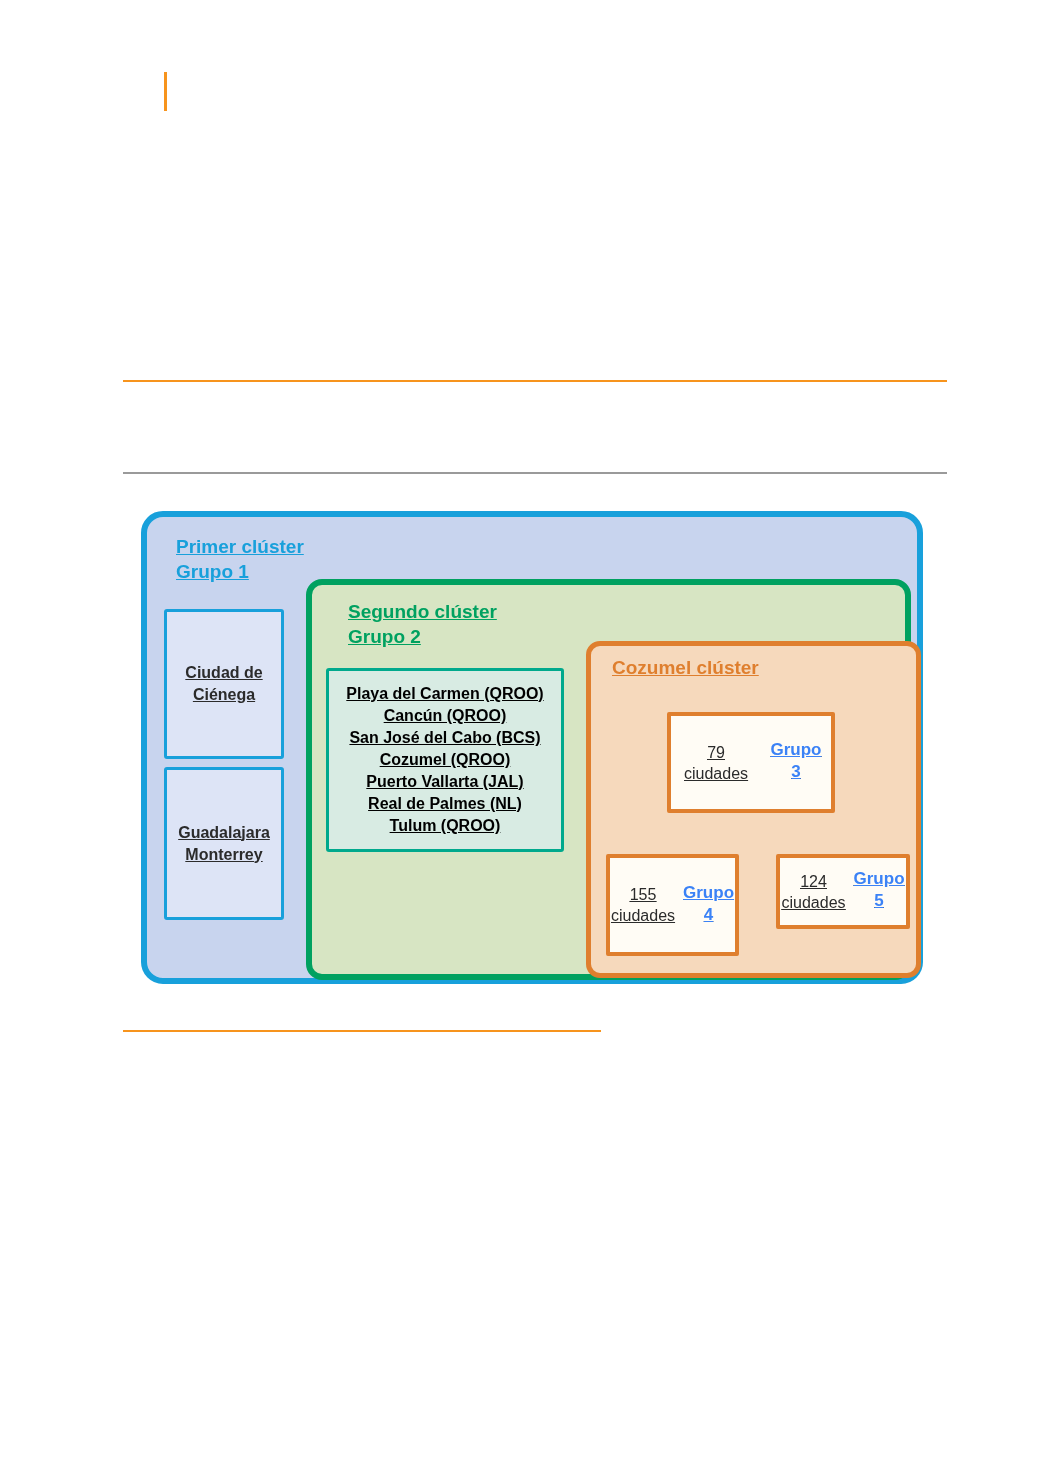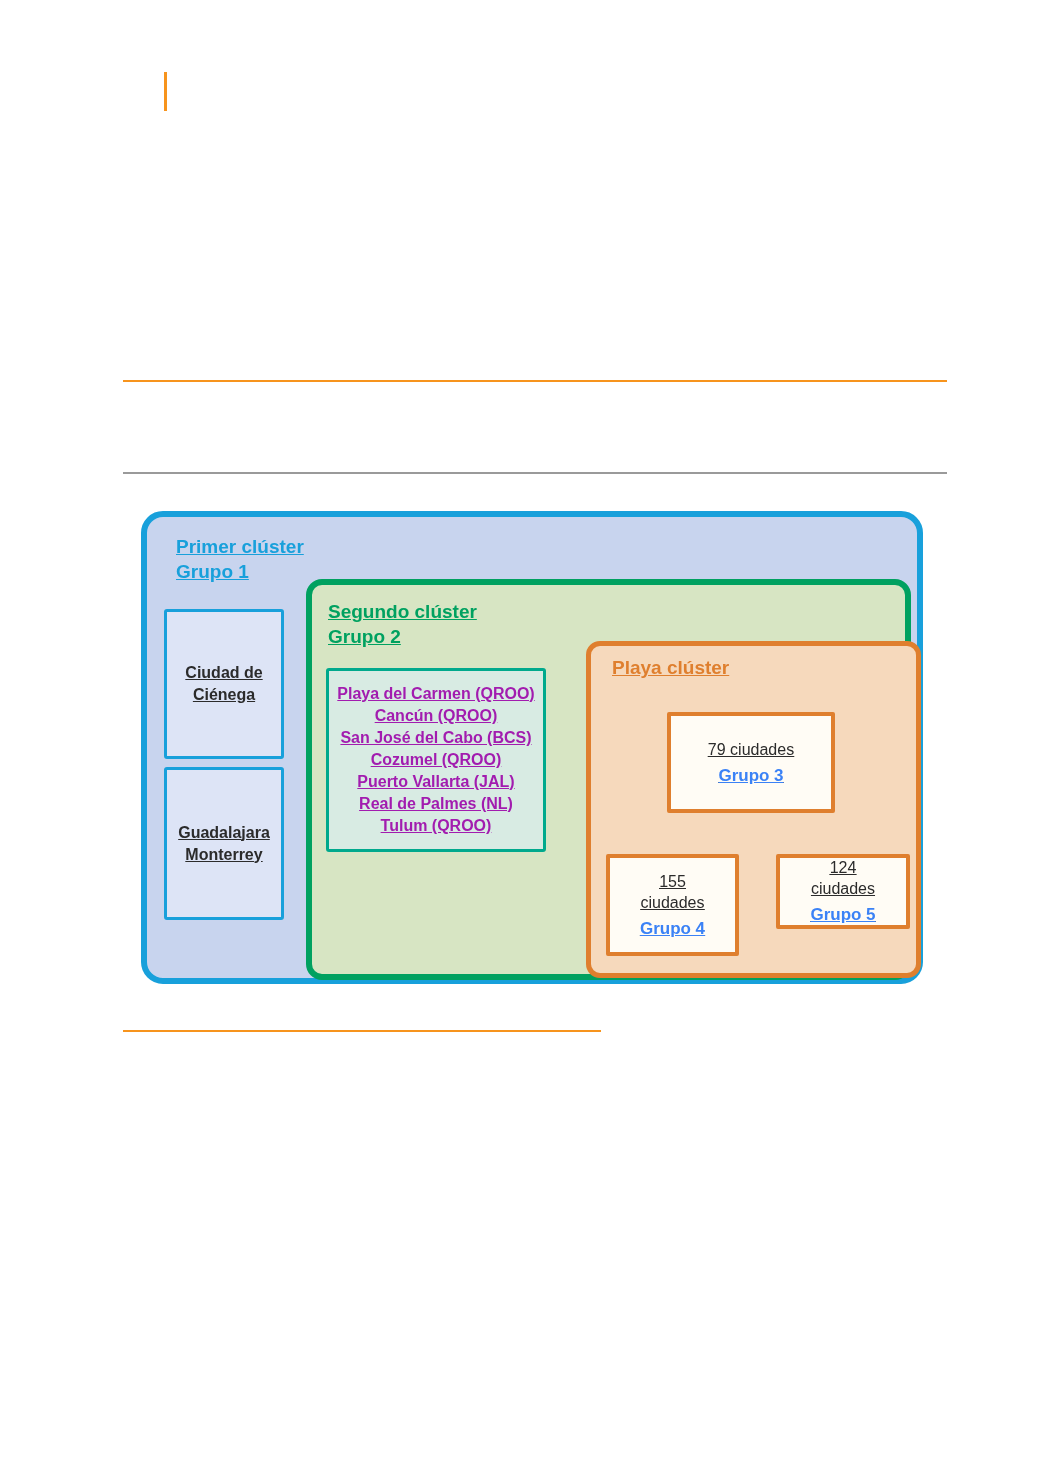--- a/index.html
+++ b/index.html
@@ -63,36 +63,36 @@
   .cluster2 {
     position: absolute;
     left: 290px; top: 563px;
     width: 605px; height: 401px;
     background: #d7e5c3;
     border: 6px solid #00a160;
     border-radius: 16px;
   }
   .c2-title {
     position: absolute;
-    left: 312px; top: 583px;
+    left: 332px; top: 583px;
     color: #00a160;
     font-size: 19px; font-weight: bold;
     line-height: 25px;
     white-space: pre-line;
   }
   .teal-box {
     position: absolute;
     left: 310px;
-    width: 220px;
+    width: 238px;
     background: #d8ebe3;
     border: 3px solid #00a98c;
     border-radius: 3px;
     display: flex; align-items: center; justify-content: center;
     text-align: center;
-    font-size: 16px; font-weight: bold; color: #a21caf;
+    font-size: 16px; font-weight: bold; color: #000000;
     line-height: 22px;
     white-space: pre-line;
   }
   .teal-box.top    { top: 652px; height: 184px; }
   .teal-box.bottom { top: 838px; height: 112px; }
 
   
   .cluster3 {
     position: absolute;
     left: 570px; top: 625px;
@@ -105,21 +105,21 @@
     position: absolute;
     left: 596px; top: 641px;
     color: #df7f2e;
     font-size: 19px; font-weight: bold;
   }
   .group-box {
     position: absolute;
     background: #fffcf5;
     border: 4px solid #df7f2e;
     border-radius: 2px;
-    display: flex; flex-direction: column;
+    display: flex; flex-direction: row;
     align-items: center; justify-content: center;
     text-align: center;
   }
   .group-box .count {
     font-size: 16px; color: #2b2b2b;
     line-height: 21px;
     white-space: pre-line;
   }
   .group-box .glabel {
     font-size: 17px; font-weight: bold; color: #3b82f6;
@@ -155,21 +155,21 @@
   <div class="c2-title">Segundo clúster
 Grupo 2</div>
   <div class="teal-box top">Playa del Carmen (QROO)
 Cancún (QROO)
 San José del Cabo (BCS)
 Cozumel (QROO)
 Puerto Vallarta (JAL)
 Real de Palmes (NL)
 Tulum (QROO)</div>
 
-  <div class="c3-title">Playa clúster</div>
+  <div class="c3-title">Cozumel clúster</div>
 
   <div class="group-box g3">
     <div class="count">79 ciudades</div>
     <div class="glabel">Grupo 3</div>
   </div>
 
   <div class="group-box g4">
     <div class="count">155
 ciudades</div>
     <div class="glabel">Grupo 4</div>

